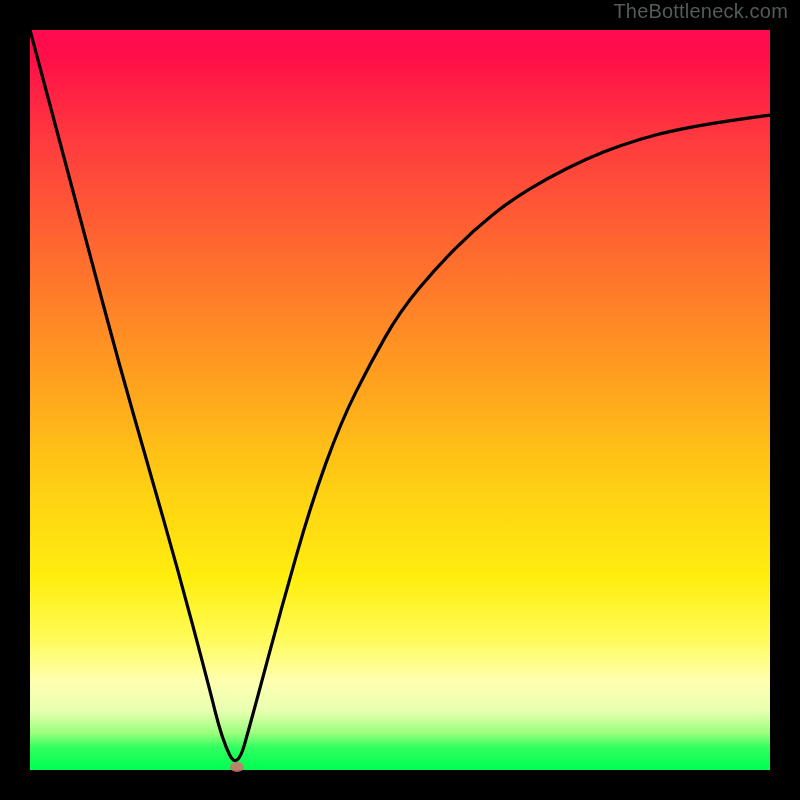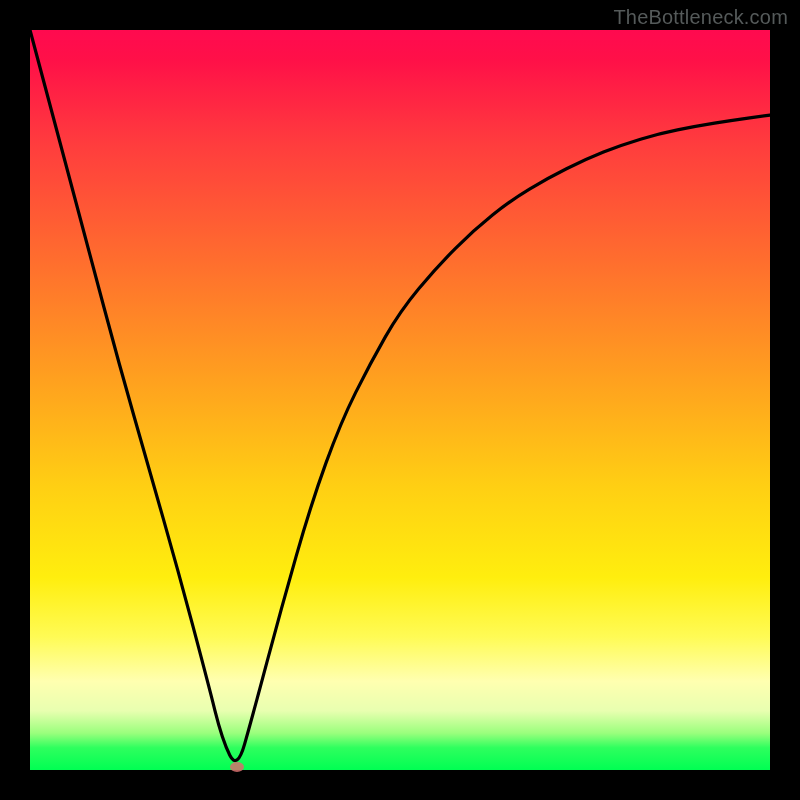--- a/index.html
+++ b/index.html
@@ -36,21 +36,21 @@
       #fffb55 82%,
       #ffffb0 88%,
       #e8ffb0 92%,
       #9bff7d 95%,
       #2eff5e 97%,
       #00ff53 100%
     );
   }
   .watermark {
     position: absolute;
-    top: 6px;
+    top: 0;
     right: 12px;
     font-size: 20px;
     font-weight: 400;
     color: #555a5a;
     letter-spacing: 0.2px;
     user-select: none;
   }
   svg.curve {
     position: absolute;
     left: 0;

